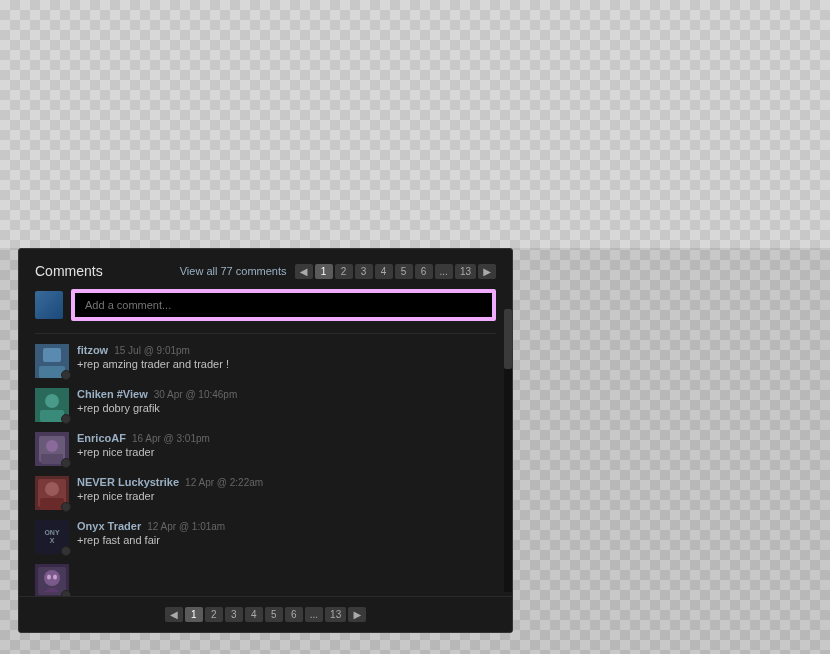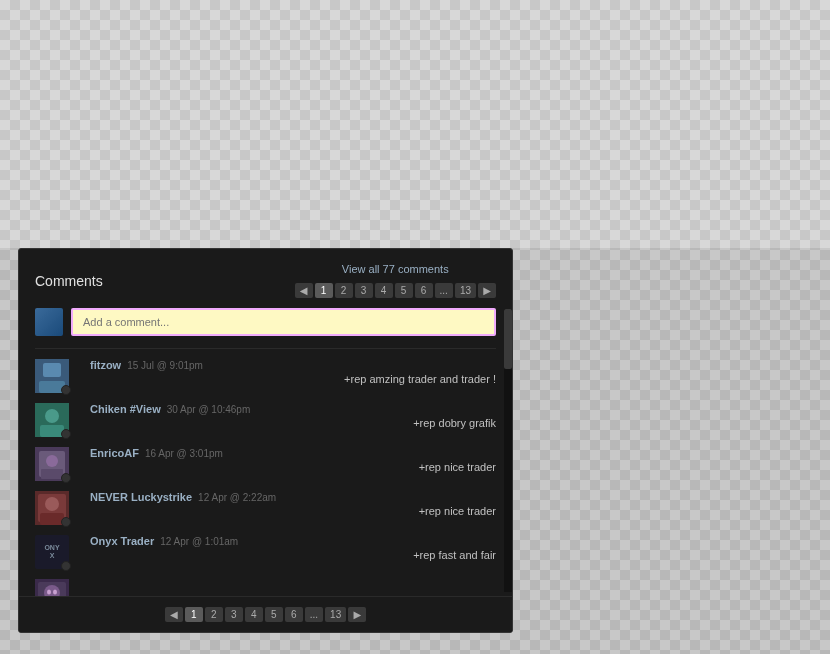--- a/index.html
+++ b/index.html
@@ -70,21 +70,20 @@
     .comments-title {
       color: #e0e0e0;
       font-size: 14px;
       font-weight: normal;
     }
 
     .comments-header-right {
       display: flex;
       align-items: center;
       gap: 8px;
-      flex-direction: column;
     }
 
     .view-all-link {
       color: #9ab0c4;
       font-size: 11px;
       text-decoration: none;
       cursor: pointer;
     }
 
     .pagination-top {
@@ -136,36 +135,35 @@
     }
 
     .avatar-placeholder {
       width: 100%;
       height: 100%;
       background: linear-gradient(135deg, #4a6a8a, #2a4a6a);
     }
 
     .comment-input {
       flex: 1;
-      background: #fef9c3;
-      border: 2px solid #f0abfc;
+      background: #000000;
+      border: 4px solid #f0abfc;
       color: #888;
       font-size: 11px;
       padding: 6px 10px;
       border-radius: 2px;
       outline: none;
     }
 
     
     .comment-item {
       display: flex;
-      gap: 21px;
+      gap: 8px;
       margin-bottom: 10px;
       align-items: flex-start;
-      text-align: right;
     }
 
     .comment-avatar {
       width: 34px;
       height: 34px;
       border-radius: 2px;
       flex-shrink: 0;
       position: relative;
     }
 

